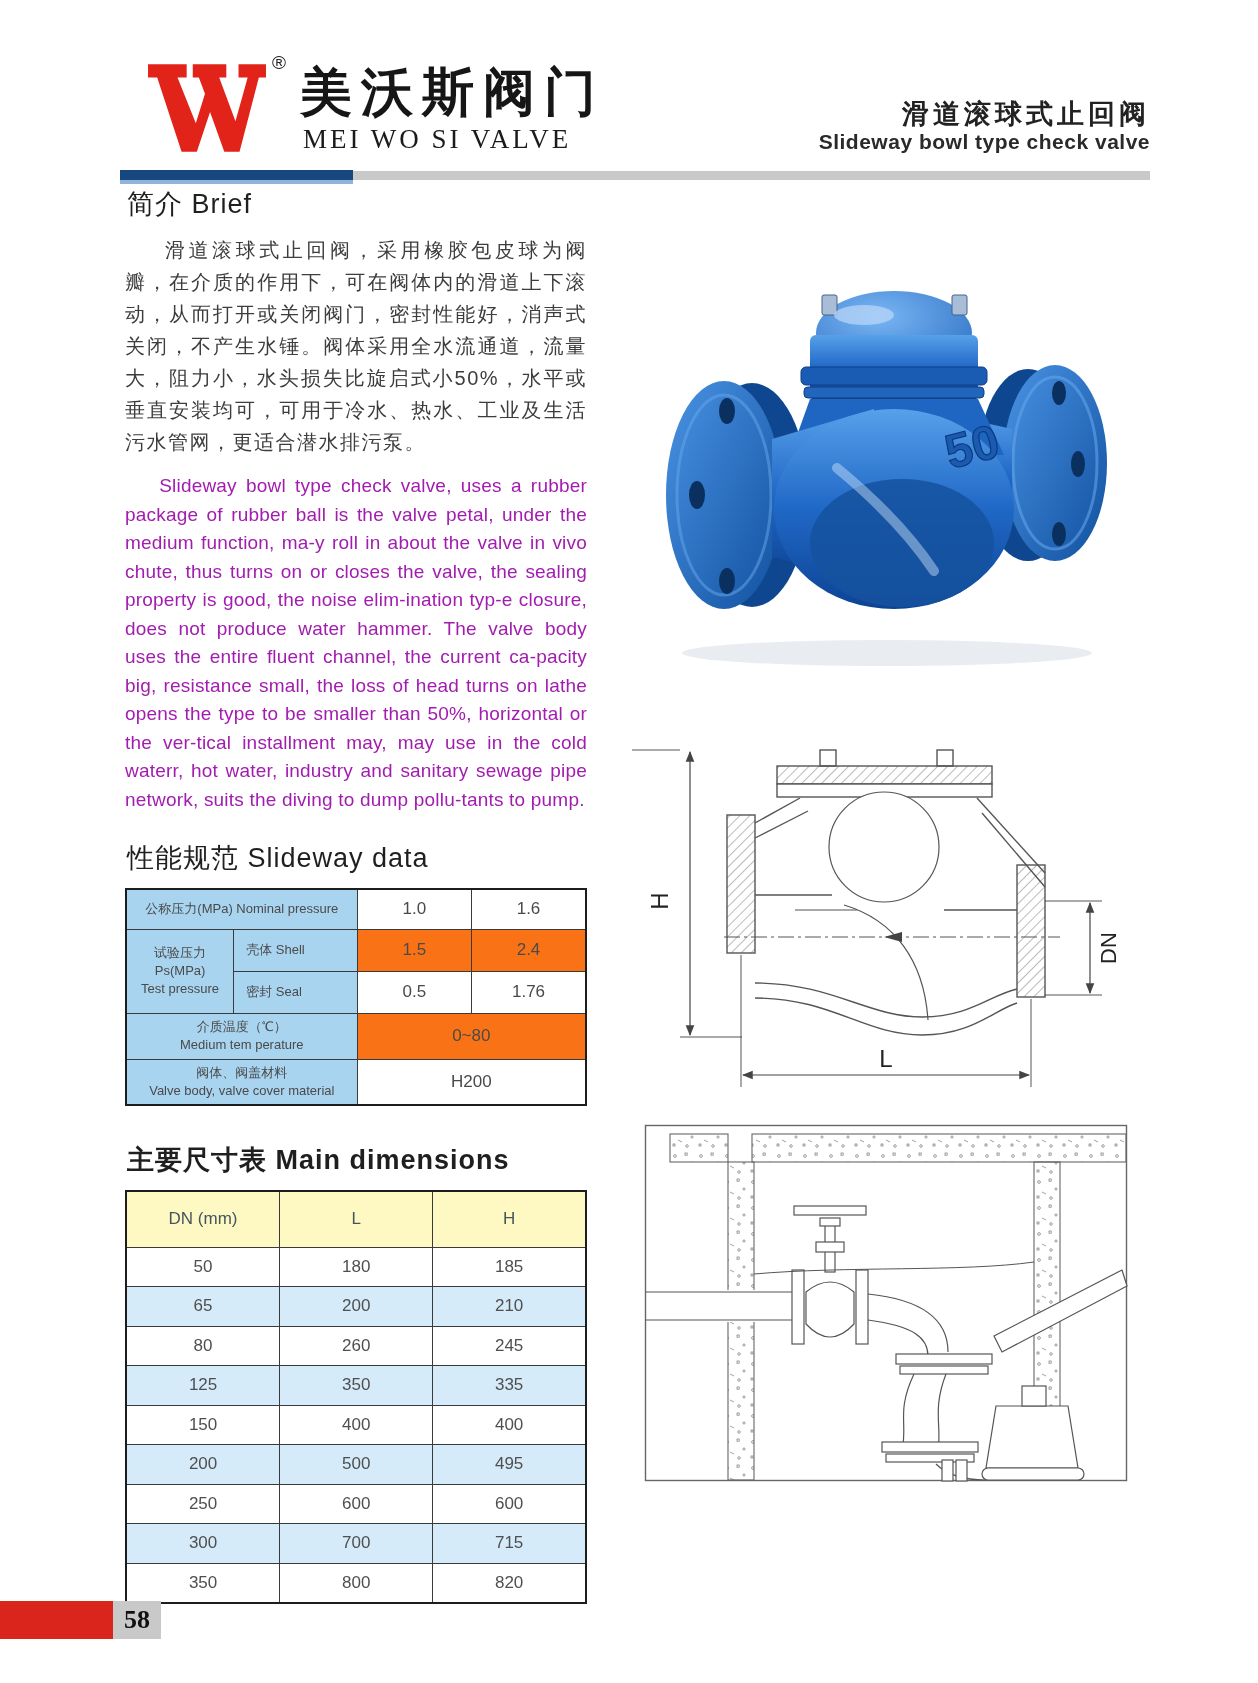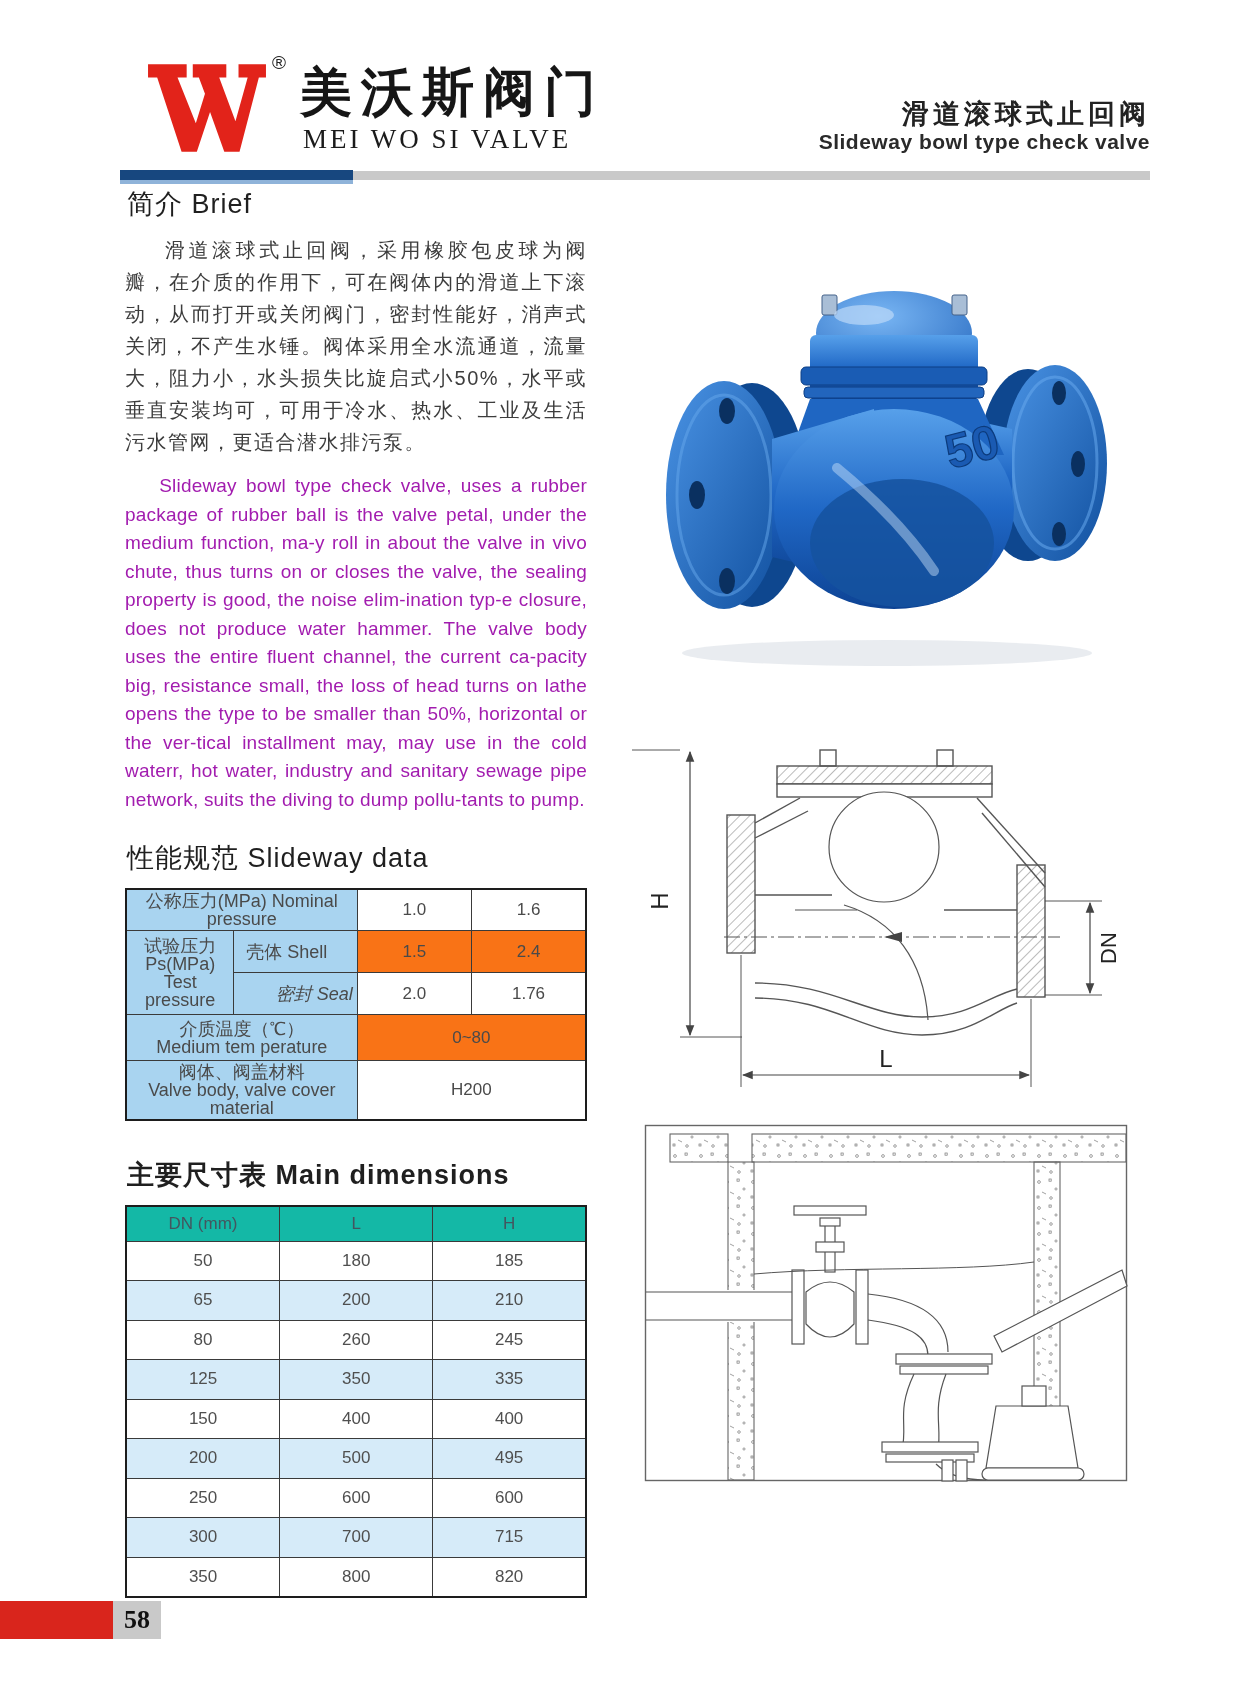--- a/index.html
+++ b/index.html
@@ -45,33 +45,33 @@
   }
   .tech-heading { margin-top:26px; }
   table.tech {
     width:100%; border-collapse:collapse; border:2px solid #1d1d1d;
     font-size:17px; color:#4a4a4a; text-align:center;
   }
   table.tech td { border:1px solid #3a3a3a; padding:2px 4px; }
   .bg-label { background:#a9d4f0; }
   .bg-lite  { background:#f97316; }
   .bg-white { background:#ffffff; }
-  .cell-sm { font-size:18px; line-height:18px; }
+  .cell-sm { font-size:13px; line-height:18px; }
   .cell-sm .ln { display:block; }
   table.tech tr.r1 td { height:40px; }
   table.tech tr.r2 td, table.tech tr.r3 td { height:42px; }
   table.tech tr.r4 td, table.tech tr.r5 td { height:46px; }
 
   .dims-heading { margin-top:36px;font-weight:bold; }
   table.dims {
     width:100%; border-collapse:collapse; border:2px solid #1d1d1d;
     font-size:17px; color:#4f4f4f; text-align:center;
   }
   table.dims td, table.dims th { border:1px solid #3a3a3a; font-weight:normal; }
-  table.dims thead th { background:#14b8a6; height:35px; color:#44555f; }
+  table.dims thead th { background:#fef9c3; height:56px; color:#44555f; }
   table.dims tbody td { height:39.5px; background:#ffffff; }
   table.dims tbody tr:nth-child(even) td { background:#d6ebf9; }
 
   
   .right-col { position:absolute; left:632px; top:243px; width:505px; }
   .model-label { text-align:center; margin-top:34px; font-size:25px; color:#2e2e2e; letter-spacing:1px; }
   .cross-section { margin-top:28px; }
   .installation { margin-top:20px; margin-left:12px; }
 
   
@@ -120,22 +120,22 @@
         <td rowspan="2" class="bg-label cell-sm" style="width:108px">
           <span class="ln">试验压力</span>
           <span class="ln">Ps(MPa)</span>
           <span class="ln">Test pressure</span>
         </td>
         <td class="bg-label cell-sm" style="width:124px; text-align:left; padding-left:12px;">壳体 Shell</td>
         <td class="bg-lite">1.5</td>
         <td class="bg-lite">2.4</td>
       </tr>
       <tr class="r3">
-        <td class="bg-label cell-sm" style="text-align:right; padding-left:12px;font-style:italic;">密封 Seal</td>
-        <td class="bg-white">2.0</td>
+        <td class="bg-label cell-sm" style="text-align:left; padding-left:12px;">密封 Seal</td>
+        <td class="bg-white">0.5</td>
         <td class="bg-white">1.76</td>
       </tr>
       <tr class="r4">
         <td colspan="2" class="bg-label cell-sm">
           <span class="ln">介质温度（℃）</span>
           <span class="ln">Medium tem perature</span>
         </td>
         <td colspan="2" class="bg-lite">0~80</td>
       </tr>
       <tr class="r5">

